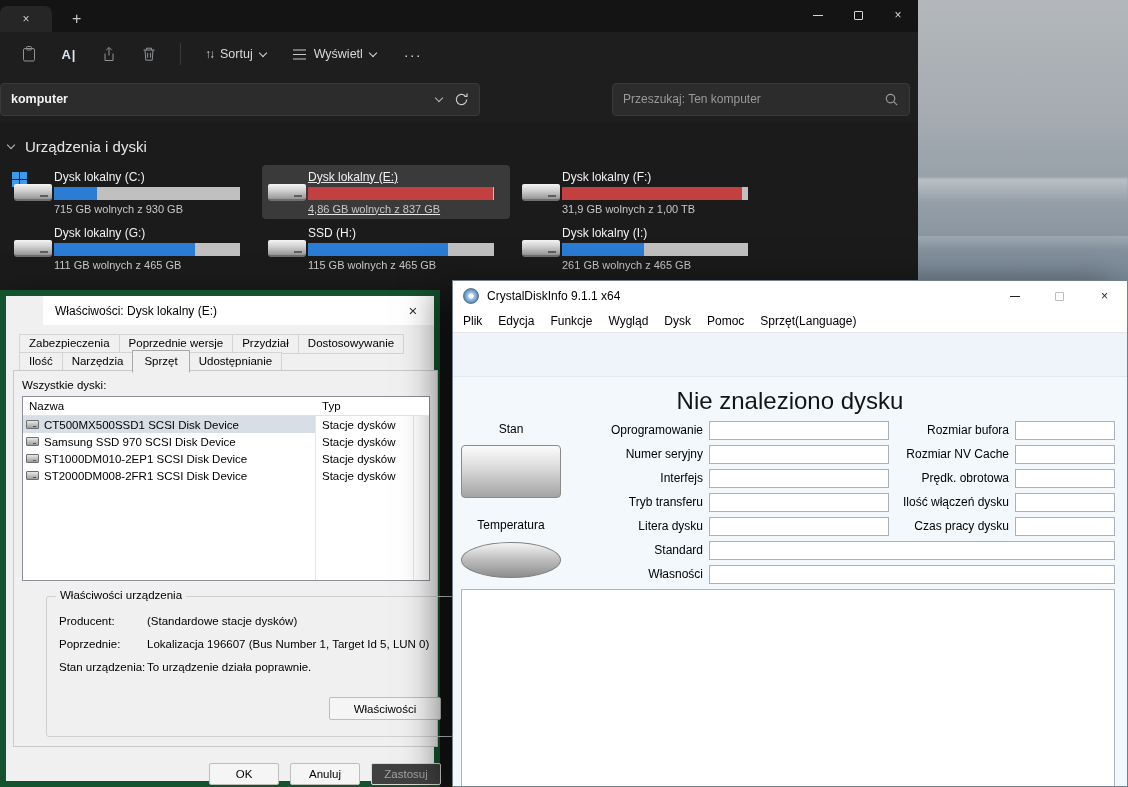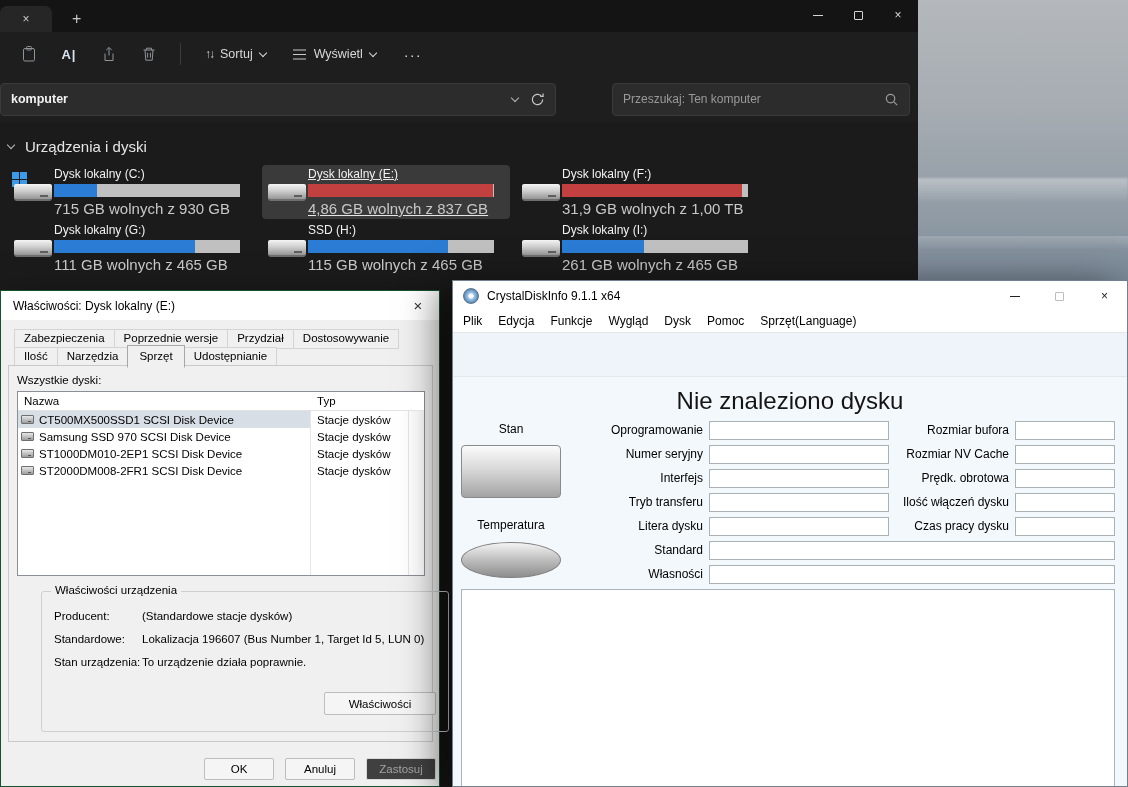--- a/index.html
+++ b/index.html
@@ -28,21 +28,21 @@
   .x-toolbar { height:44px; background:#1e1e1e; display:flex; align-items:center; gap:6px; padding-left:12px; }
   .x-ib { width:34px; height:32px; display:flex; align-items:center; justify-content:center; border-radius:4px; }
   .x-rename { color:#d9e4f3; font-size:13px; font-weight:bold; letter-spacing:1px; }
   .x-sep { width:1px; height:22px; background:#3a3a3a; margin:0 8px; }
   .x-tb { display:flex; align-items:center; gap:7px; color:#d9d9d9; font-size:12.5px; padding:6px 10px; border-radius:4px; }
   .x-sorticon { color:#c9c9c9; font-size:12px; letter-spacing:-2px; }
   .chev { display:inline-block; width:6px; height:6px; border-right:1.3px solid currentColor; border-bottom:1.3px solid currentColor; transform:rotate(45deg); margin-top:-3px; }
   .x-more { color:#d9d9d9; font-size:15px; letter-spacing:1px; padding:6px 12px; }
 
   .x-addr { display:flex; align-items:center; height:46px; background:#1e1e1e; padding-right:8px; }
-  .x-addrbox { width:556px; height:33px; background:#2c2c2c; border:1px solid #3a3a3a; border-radius:4px;
+  .x-addrbox { width:480px; height:33px; background:#2c2c2c; border:1px solid #3a3a3a; border-radius:4px;
     display:flex; align-items:center; padding:0 10px; gap:12px; }
   .x-addrval { flex:1; font-size:12.5px; font-weight:bold; color:#f2f2f2; }
   .x-addrbox .chev { color:#b9b9b9; }
   .x-searchbox { margin-left:auto; width:298px; height:33px; background:#2c2c2c; border:1px solid #3a3a3a; border-radius:4px;
     display:flex; align-items:center; padding:0 10px; }
   .x-search { flex:1; background:transparent; border:0; outline:0; color:#d9d9d9; font-size:12px; font-family:"Liberation Sans",sans-serif; }
   .x-search::placeholder { color:#9a9a9a; }
 
   .x-section { position:absolute; left:8px; top:138px; display:flex; align-items:center; gap:11px; font-size:15px; color:#e6e6e6; }
   .x-section .chev { color:#bdbdbd; }
@@ -52,25 +52,25 @@
   .drive-ico { position:relative; width:40px; height:36px; flex:none; }
   .hdd { position:absolute; left:0; top:10px; width:38px; height:17px; border-radius:2px 2px 3px 3px;
     background:linear-gradient(180deg,#f4f4f4 0%,#cfcfcf 45%,#969696 100%); border-bottom:2px solid #6f6f6f; }
   .hdd::after { content:""; position:absolute; right:4px; bottom:2px; width:8px; height:2px; background:#5e5e5e; }
   .winlogo { position:absolute; left:-2px; top:-2px; width:15px; height:15px; display:grid; grid-template:1fr 1fr / 1fr 1fr; gap:1px; }
   .winlogo i { background:#3c9ae8; }
   .tile-txt { min-width:0; }
   .d-name { font-size:12px; color:#f2f2f2; line-height:15px; white-space:nowrap; }
   .d-bar { width:186px; height:13px; background:#c0c0c0; margin:2px 0 3px; }
   .d-fill { height:100%; }
-  .d-info { font-size:15px; color:#c8c8c8; white-space:nowrap; }
+  .d-info { font-size:11px; color:#c8c8c8; white-space:nowrap; }
 
   
   .dlg { position:absolute; left:0; top:290px; width:440px; height:497px; background:#f0f0f0; color:#000;
-    border:1px solid #14532d; box-shadow:0 12px 34px rgba(0,0,0,.55); font-size:11.5px; }
+    border:6px solid #14532d; box-shadow:0 12px 34px rgba(0,0,0,.55); font-size:11.5px;padding-left:37px; }
   .dlg-tb { height:29px; background:#fff; display:flex; align-items:center; padding-left:12px; font-size:12px; position:relative; }
   .dlg-close { position:absolute; right:0; top:0; width:42px; height:29px; display:flex; align-items:center; justify-content:center; font-size:15px; color:#333; }
   .tabrow { position:absolute; left:13px; display:flex; }
   .tabrow1 { top:38px; } .tabrow2 { top:56px; }
   .ptab { font-size:11.5px; line-height:13px; padding:2px 9px 3px; background:#f0f0f0; border:1px solid #d4d4d4; margin-right:-1px; white-space:nowrap; }
   .ptab.active { position:relative; top:-2px; z-index:5; padding:4px 11px 4px; border-color:#a8a8a8; border-bottom-color:#f0f0f0; background:#f0f0f0; }
   .tabpanel { position:absolute; left:7px; top:74px; width:425px; height:377px; border:1px solid #c9c9c9; background:#f0f0f0; }
   .all-disks { position:absolute; left:16px; top:83px; }
   .dlist { position:absolute; left:16px; top:100px; width:408px; height:185px; background:#fff; border:1px solid #8b8f98; overflow:hidden; }
   .dlist .vline { position:absolute; top:0; bottom:0; width:1px; background:#e6e6e6; }
@@ -355,21 +355,21 @@
     </div>
   </div>
 
   <div class="grpbox">
     <div class="grp-title">Właściwości urządzenia</div>
     <div class="grow" style="top:18px">
       <span class="glabel">Producent:</span>
       <span>(Standardowe stacje dysków)</span>
     </div>
     <div class="grow" style="top:41px">
-      <span class="glabel">Standardowe:</span>
+      <span class="glabel">Poprzednie:</span>
       <span>Lokalizacja 196607 (Bus Number 1, Target Id 5, LUN 0)</span>
     </div>
     <div class="grow" style="top:64px">
       <span class="glabel">Stan urządzenia:</span>
       <span>To urządzenie działa poprawnie.</span>
     </div>
     <div class="btn btn-props">Właściwości</div>
   </div>
 
   <div class="dlg-btns">

